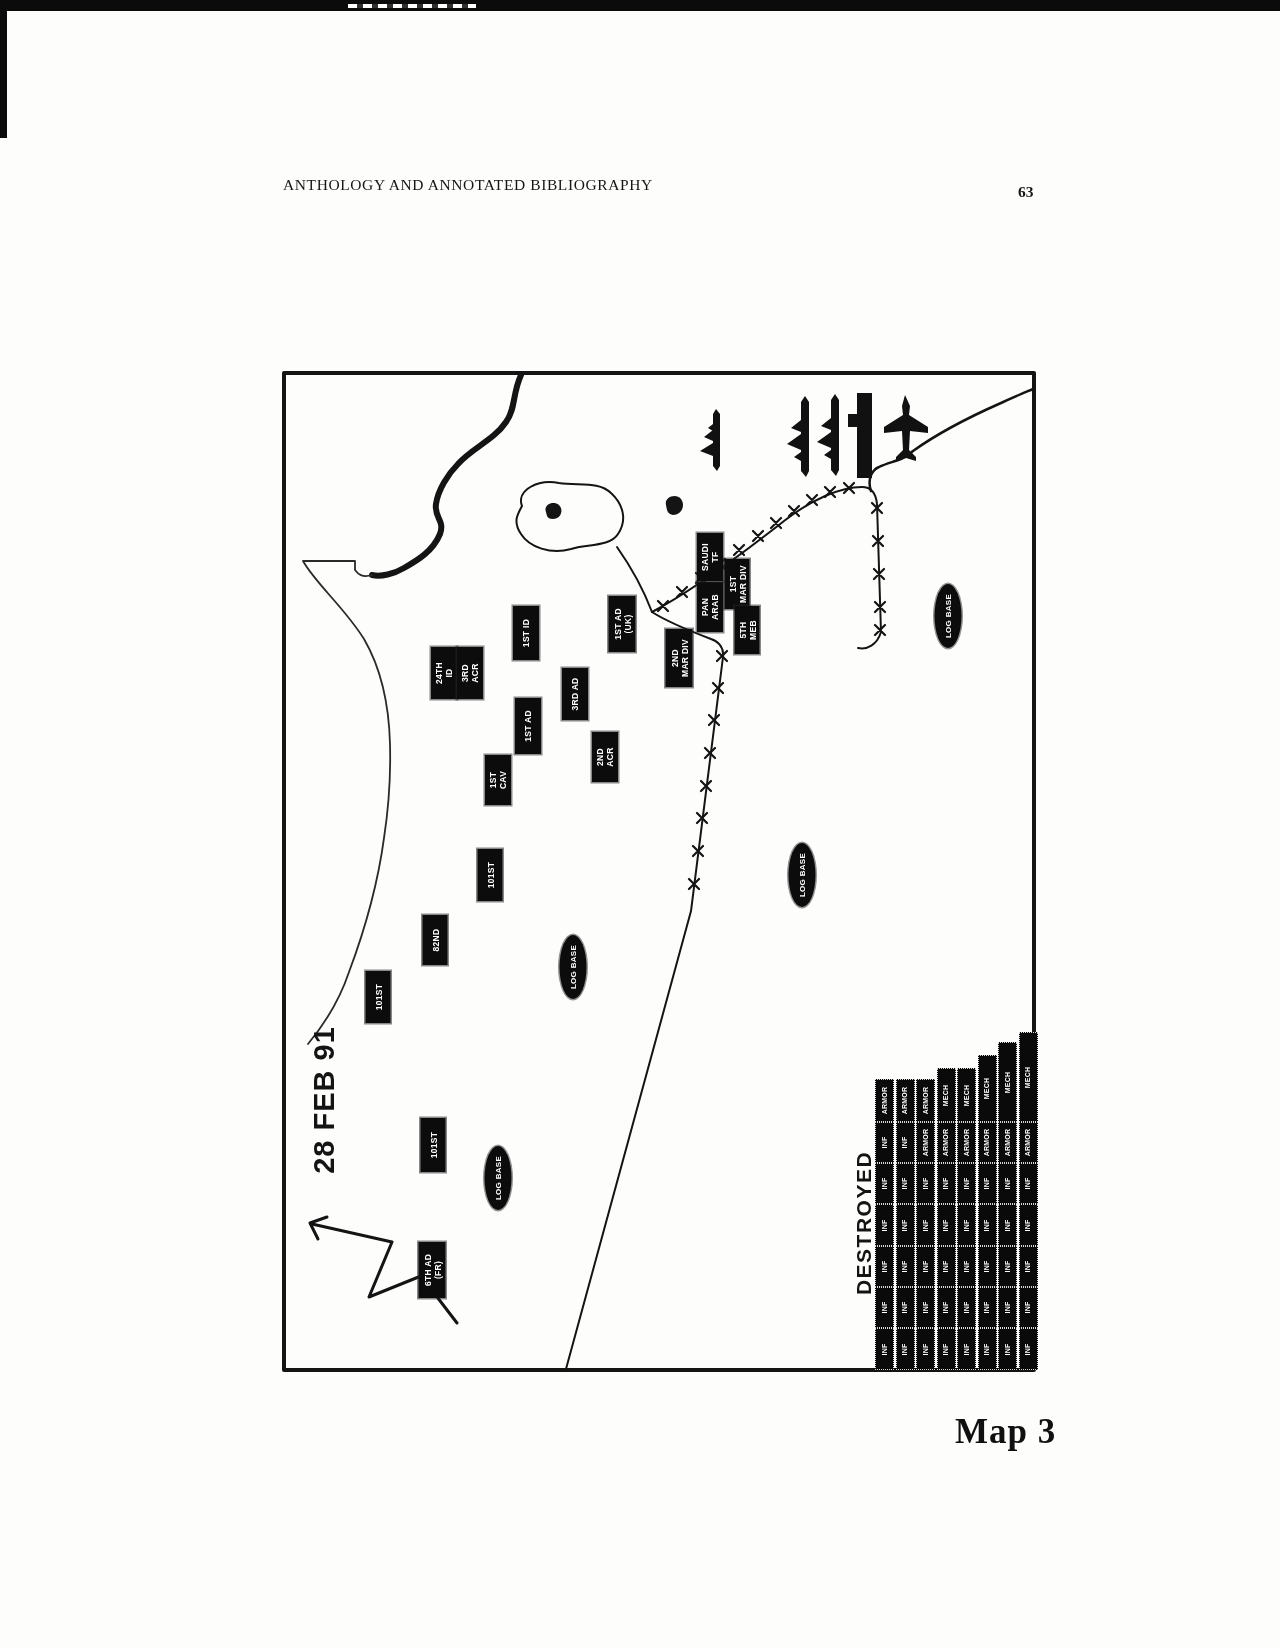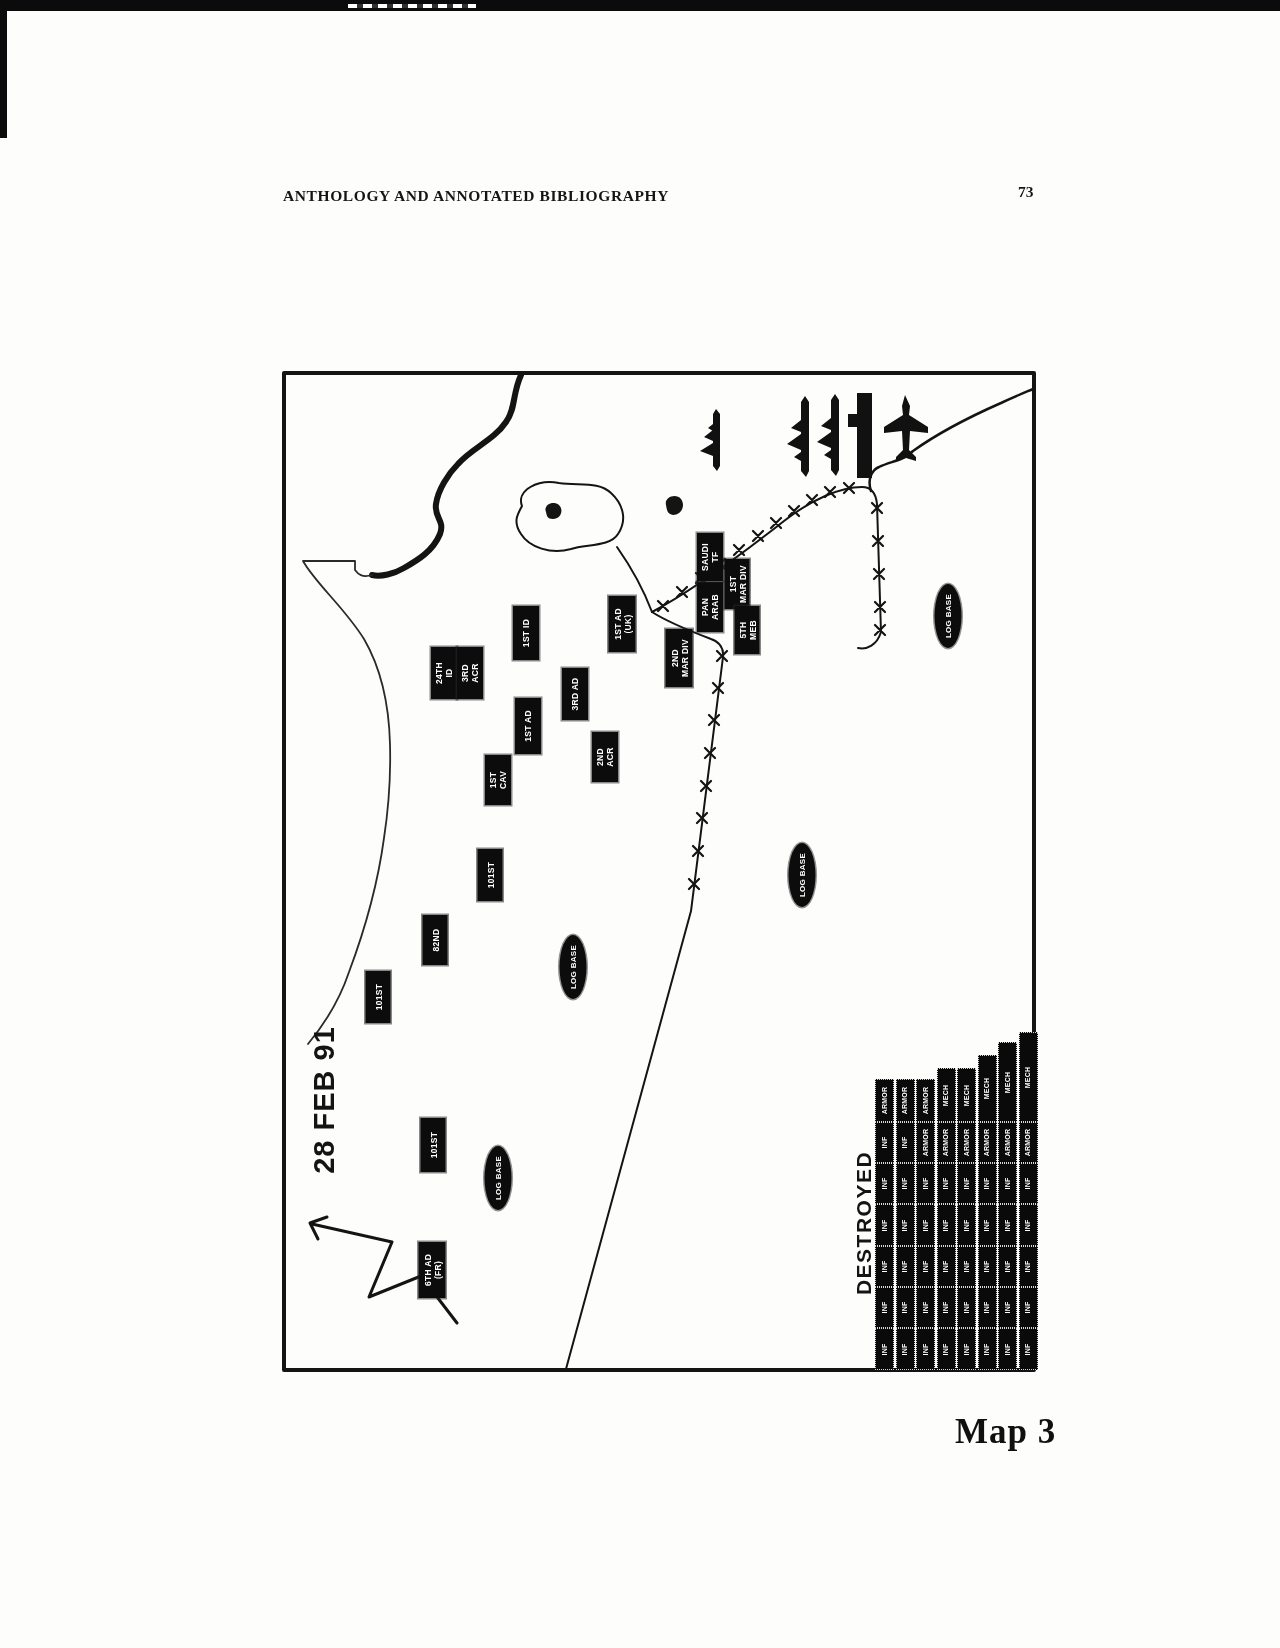--- a/index.html
+++ b/index.html
@@ -4,22 +4,22 @@
 <style>
   html,body{margin:0;padding:0;}
   body{
     width:1280px;height:1648px;position:relative;background:#fdfdfc;
     font-family:"Liberation Sans",sans-serif;overflow:hidden;
   }
   .scan-bar-top{position:absolute;left:0;top:0;width:1280px;height:11px;background:#0b0b0b;}
   .scan-bar-gap{position:absolute;left:348px;top:4px;width:128px;height:4px;
     background:repeating-linear-gradient(90deg,#fff 0 9px,rgba(255,255,255,.15) 9px 15px);}
   .scan-bar-left{position:absolute;left:0;top:0;width:7px;height:138px;background:#0b0b0b;}
-  .page-header{position:absolute;left:283px;top:187px;font-family:"Liberation Serif",serif;
-    font-size:15.5px;color:#151515;letter-spacing:.6px;font-weight:700;}
+  .page-header{position:absolute;left:283px;top:176px;font-family:"Liberation Serif",serif;
+    font-size:15.5px;color:#151515;letter-spacing:.6px;font-weight:400;}
   .page-number{position:absolute;left:1018px;top:183px;font-family:"Liberation Serif",serif;
     font-size:15.5px;color:#151515;font-weight:700;}
   .map-caption{position:absolute;left:955px;top:1412px;font-family:"Liberation Serif",serif;
     font-size:35px;font-weight:700;color:#101010;letter-spacing:1px;}
   svg.map-art{position:absolute;left:0;top:0;width:1280px;height:1648px;pointer-events:none;}
   .rot-label{position:absolute;transform:translate(-50%,-50%) rotate(-90deg);
     font-weight:700;color:#141414;white-space:nowrap;}
   .date-label{font-size:29px;letter-spacing:1px;}
   .destroyed-title{font-size:21px;letter-spacing:1.5px;}
   .unit{position:absolute;transform:translate(-50%,-50%) rotate(-90deg);
@@ -36,21 +36,21 @@
     letter-spacing:.2px;white-space:nowrap;}
 </style>
 </head>
 <body>
 
 <div class="scan-bar-top">
   <div class="scan-bar-gap"></div>
 </div>
 <div class="scan-bar-left"></div>
 <div class="page-header">ANTHOLOGY AND ANNOTATED BIBLIOGRAPHY</div>
-<div class="page-number">73</div>
+<div class="page-number">63</div>
 <div class="map-caption">Map 3</div>
 
 <svg class="map-art" viewBox="0 0 1280 1648">
   <g stroke="#141414" fill="none" stroke-linecap="round" stroke-linejoin="round">
 
     <rect x="284" y="373" width="750" height="997" stroke-width="4"></rect>
 
     <path stroke-width="6" d="M521,375 C512,395 516,408 506,422 C494,440 472,448 458,464 C448,474 438,490 436,504
          C434,518 445,520 440,534 C433,551 418,560 404,568 C394,574 381,577 372,575"></path>
 

